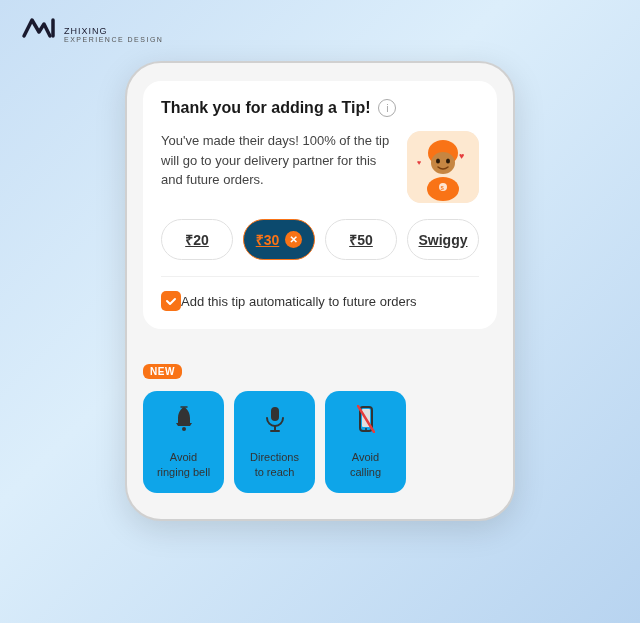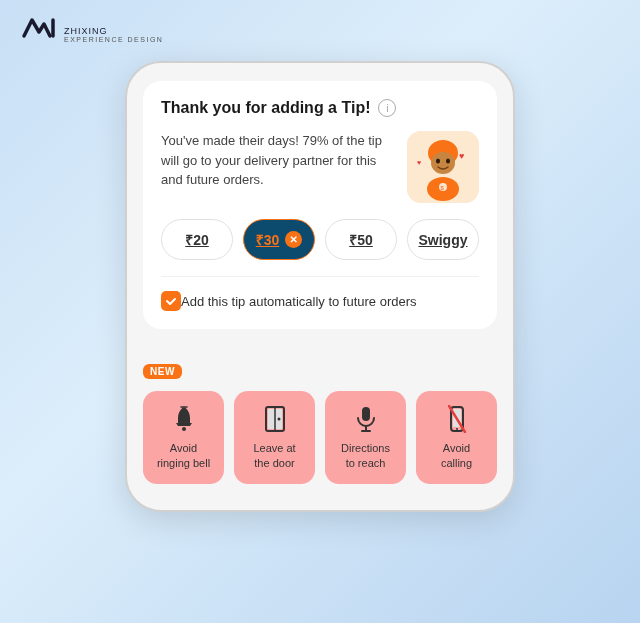--- a/index.html
+++ b/index.html
@@ -230,27 +230,27 @@
       letter-spacing: 0.5px;
       margin-top: 23px;
     }
 
     .instruction-grid {
       display: grid;
       grid-template-columns: repeat(4, 1fr);
       gap: 10px;
     }
     .instruction-card {
-      background: #fca5a5;
+      background: #0ea5e9;
       border-radius: 14px;
       padding: 14px 8px 12px 8px;
       display: flex;
       flex-direction: column;
       align-items: center;
-      gap: 8px;
+      gap: 17px;
       cursor: pointer;
     }
     .instruction-icon {
       font-size: 22px;
       color: #333;
       height: 28px;
       display: flex;
       align-items: center;
       justify-content: center;
     }
@@ -282,21 +282,21 @@
 
 <div class="phone">
 
   <div class="tip-card">
     <div class="tip-header">
       <span class="tip-header-title">Thank you for adding a Tip!</span>
       <div class="info-icon">i</div>
     </div>
 
     <div class="tip-body">
-      <p class="tip-message">You've made their days! 79% of the tip will go to your delivery partner for this and future orders.</p>
+      <p class="tip-message">You've made their days! 100% of the tip will go to your delivery partner for this and future orders.</p>
       <div class="delivery-avatar">
 
         <svg width="72" height="72" viewBox="0 0 72 72" fill="none">
 
           <rect width="72" height="72" rx="14" fill="#fde8d0"></rect>
 
           <ellipse cx="36" cy="22" rx="15" ry="13" fill="#f97316"></ellipse>
 
           <ellipse cx="36" cy="32" rx="12" ry="11" fill="#c68642"></ellipse>
 
@@ -348,31 +348,20 @@
         <div class="instruction-icon">
           <svg width="24" height="28" viewBox="0 0 24 28" fill="none">
             <path d="M12 2C12 2 6 5 6 13v5H4l2 3h12l2-3h-2v-5c0-8-6-11-6-11z" fill="#333"></path>
             <circle cx="12" cy="24" r="2" fill="#333"></circle>
             <line x1="9" y1="2" x2="15" y2="2" stroke="#333" stroke-width="1.5" stroke-linecap="round"></line>
           </svg>
         </div>
         <span class="instruction-label">Avoid<br>ringing bell</span>
       </div>
 
-      <div class="instruction-card">
-        <div class="instruction-icon">
-          <svg width="22" height="28" viewBox="0 0 22 28" fill="none">
-            <rect x="2" y="2" width="18" height="24" rx="2" stroke="#333" stroke-width="2" fill="none"></rect>
-            <rect x="4" y="4" width="14" height="20" rx="1" fill="#e0e0e0"></rect>
-            <line x1="11" y1="2" x2="11" y2="26" stroke="#333" stroke-width="1.5"></line>
-            <circle cx="15" cy="14" r="1.5" fill="#333"></circle>
-          </svg>
-        </div>
-        <span class="instruction-label">Leave at<br>the door</span>
-      </div>
 
       <div class="instruction-card">
         <div class="instruction-icon">
           <svg width="20" height="28" viewBox="0 0 20 28" fill="none">
             <rect x="6" y="2" width="8" height="14" rx="4" fill="#333"></rect>
             <path d="M2 13c0 4.4 3.6 8 8 8s8-3.6 8-8" stroke="#333" stroke-width="2" stroke-linecap="round" fill="none"></path>
             <line x1="10" y1="21" x2="10" y2="26" stroke="#333" stroke-width="2" stroke-linecap="round"></line>
             <line x1="6" y1="26" x2="14" y2="26" stroke="#333" stroke-width="2" stroke-linecap="round"></line>
           </svg>
         </div>

